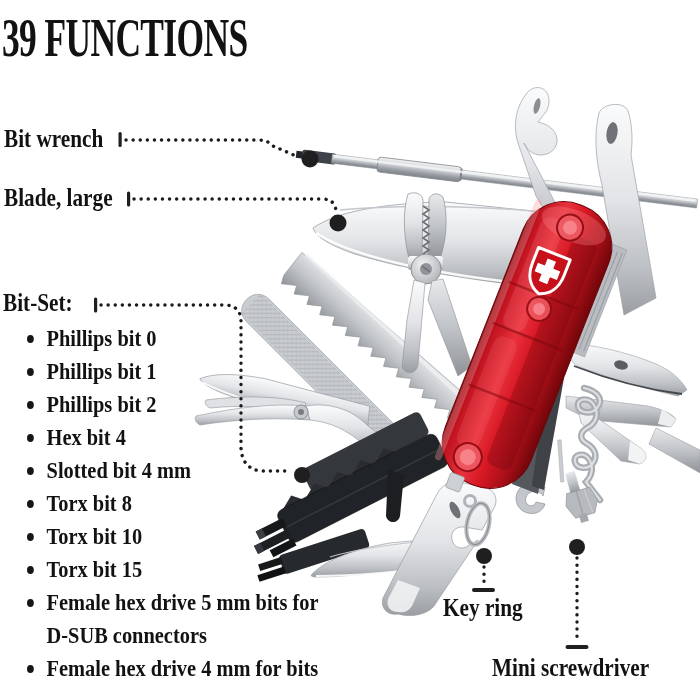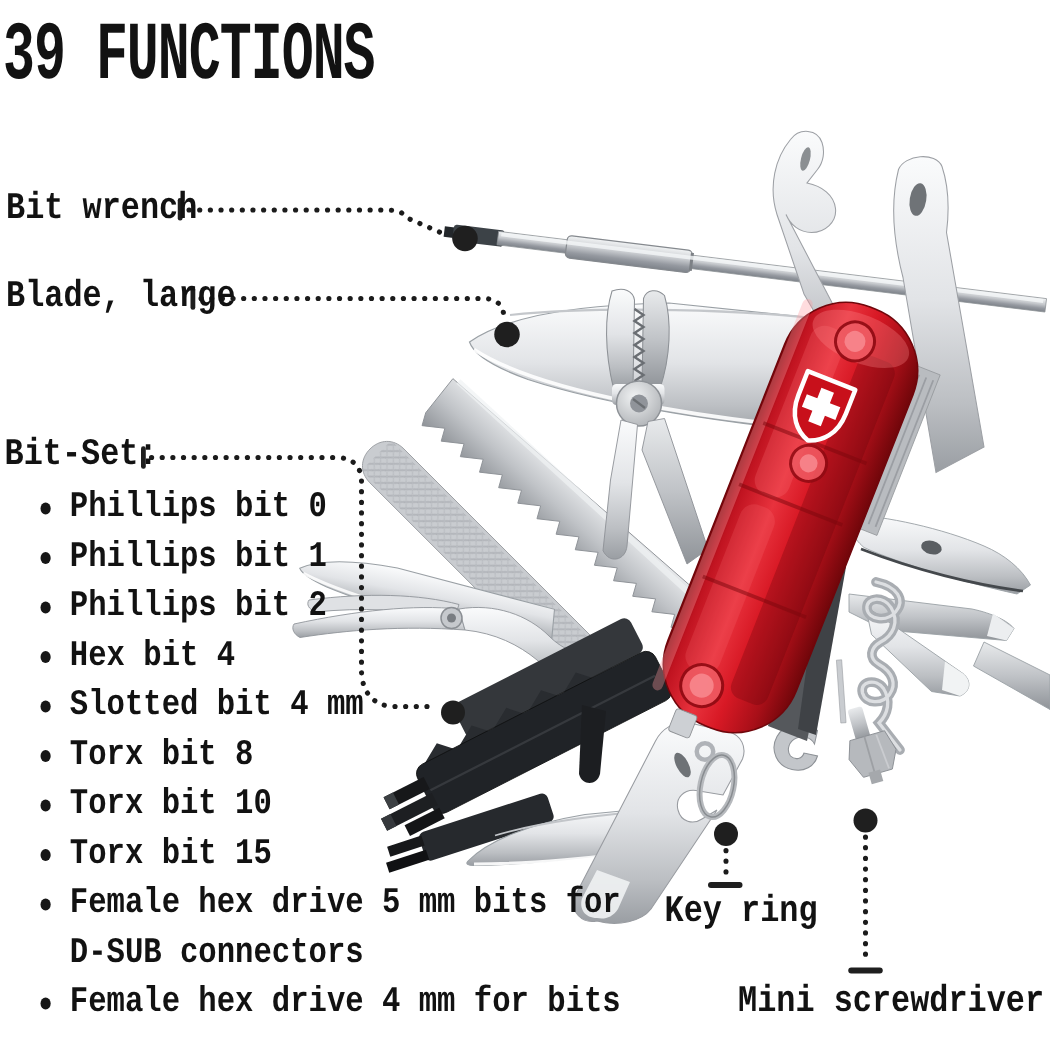--- a/index.html
+++ b/index.html
@@ -1,17 +1,17 @@
 <!DOCTYPE html>
 <html><head>
 <meta charset="utf-8">
 <style>
   html,body{margin:0;padding:0;background:#ffffff;}
   .stage{position:relative;width:700px;height:700px;background:#ffffff;overflow:hidden;
-         font-family:Liberation Mono, monospace;color:#121212;}
+         font-family:Liberation Serif, serif;color:#121212;}
   svg.knife{position:absolute;left:0;top:0;z-index:1;}
   .txt{position:absolute;z-index:3;font-weight:bold;white-space:nowrap;
        transform-origin:0 50%;color:#121212;}
   .title{left:2px;top:10px;font-size:55px;line-height:55px;letter-spacing:-1px;
          transform:scaleX(0.645);}
   .lbl{font-size:25px;line-height:32px;transform:scaleX(0.85);}
   .lbl-bitwrench{left:4px;top:123px;}
   .lbl-blade{left:4px;top:182px;}
   .lbl-bitset{left:3px;top:287px;}
   .lbl-keyring{left:443px;top:592px;}

